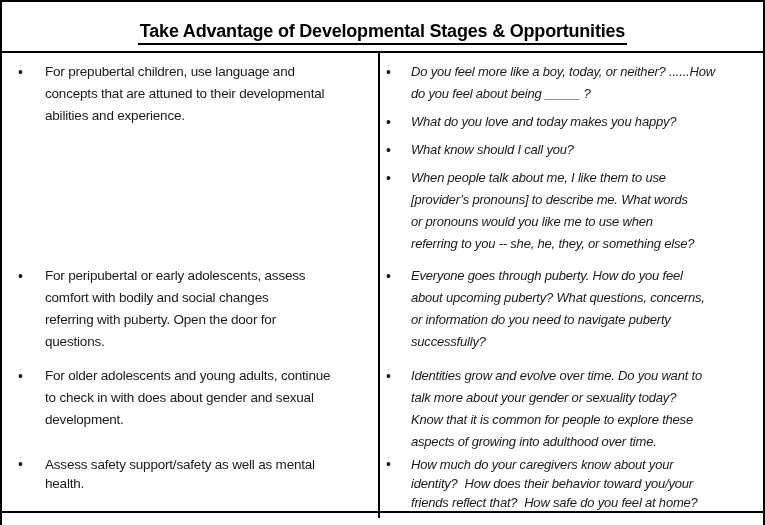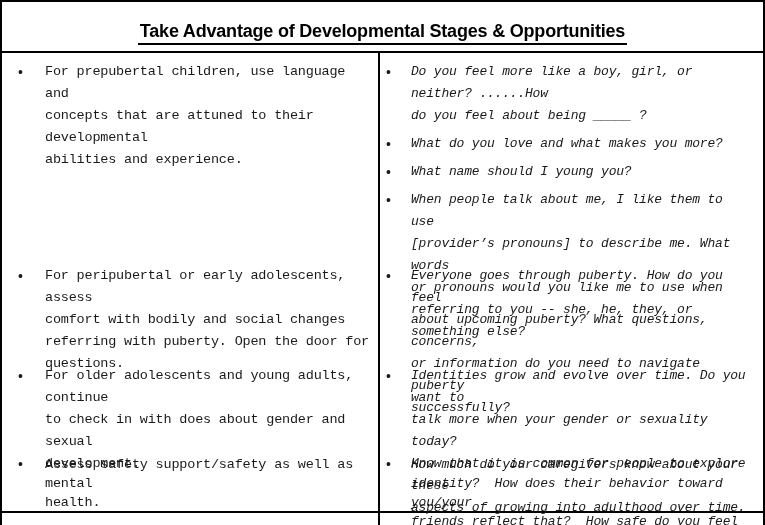--- a/index.html
+++ b/index.html
@@ -55,21 +55,20 @@
   .row4 .item { line-height: 19px; }
   .bullet {
     flex: 0 0 27px;
     font-style: normal;
     font-size: 14px;
   }
   .cell.right .bullet { flex: 0 0 25px; }
   .btext {
     flex: 1;
     white-space: pre-wrap;
-    font-family: Liberation Mono, monospace;
   }
   .bottom-strip { height: 8px; background: #ffffff; }
 </style>
 </head>
 <body>
 
 <div class="doc">
 
   <div class="title-row">
     <span class="title">Take Advantage of Developmental Stages &amp; Opportunities</span>
@@ -80,30 +79,30 @@
       <div class="item">
         <span class="bullet">•</span>
         <span class="btext">For prepubertal children, use language and
 concepts that are attuned to their developmental
 abilities and experience.</span>
       </div>
     </div>
     <div class="cell right">
       <div class="item">
         <span class="bullet">•</span>
-        <span class="btext">Do you feel more like a boy, girl, or neither? ......How
+        <span class="btext">Do you feel more like a boy, today, or neither? ......How
 do you feel about being _____ ?</span>
       </div>
       <div class="item">
         <span class="bullet">•</span>
-        <span class="btext">What do you love and what makes you more?</span>
+        <span class="btext">What do you love and today makes you happy?</span>
       </div>
       <div class="item">
         <span class="bullet">•</span>
-        <span class="btext">What name should I young you?</span>
+        <span class="btext">What know should I call you?</span>
       </div>
       <div class="item">
         <span class="bullet">•</span>
         <span class="btext">When people talk about me, I like them to use
 [provider’s pronouns] to describe me. What words
 or pronouns would you like me to use when
 referring to you -- she, he, they, or something else?</span>
       </div>
     </div>
   </div>
@@ -135,21 +134,21 @@
         <span class="bullet">•</span>
         <span class="btext">For older adolescents and young adults, continue
 to check in with does about gender and sexual
 development.</span>
       </div>
     </div>
     <div class="cell right">
       <div class="item">
         <span class="bullet">•</span>
         <span class="btext">Identities grow and evolve over time. Do you want to
-talk more when your gender or sexuality today?
+talk more about your gender or sexuality today?
 Know that it is common for people to explore these
 aspects of growing into adulthood over time.</span>
       </div>
     </div>
   </div>
 
   <div class="trow row4">
     <div class="cell left">
       <div class="item">
         <span class="bullet">•</span>

